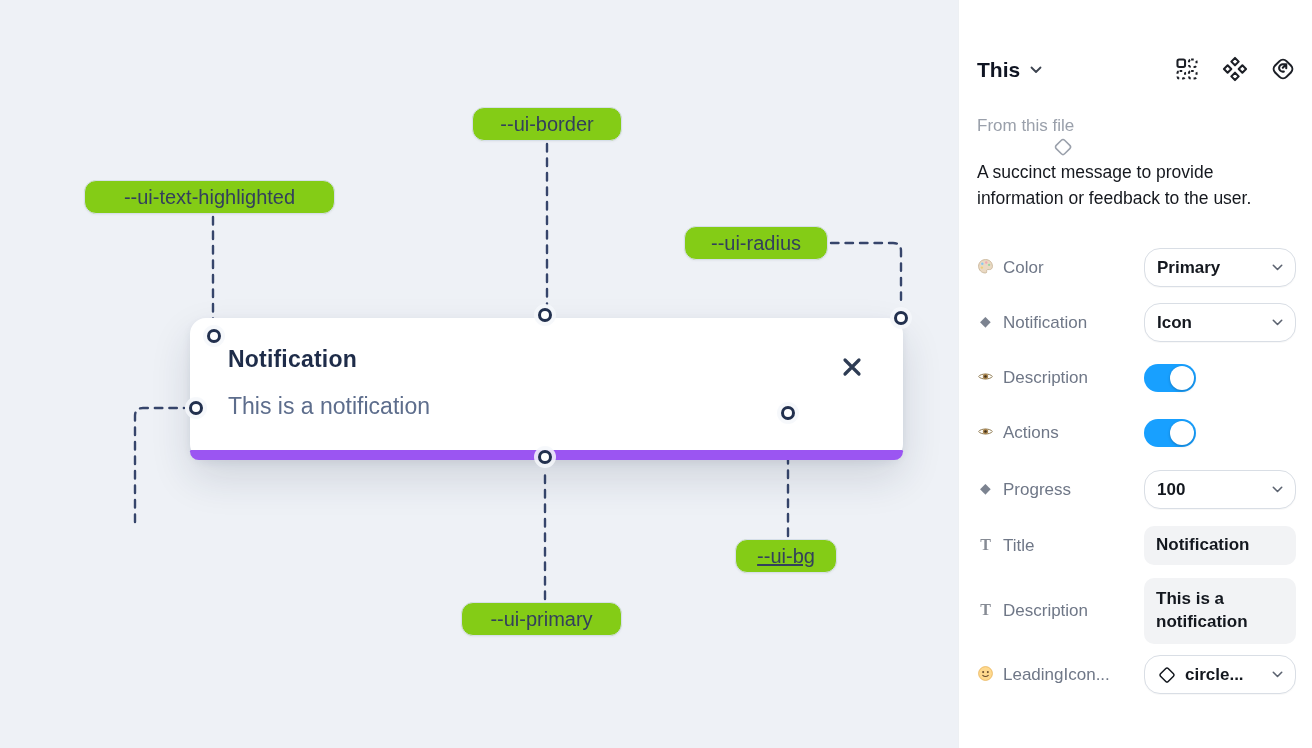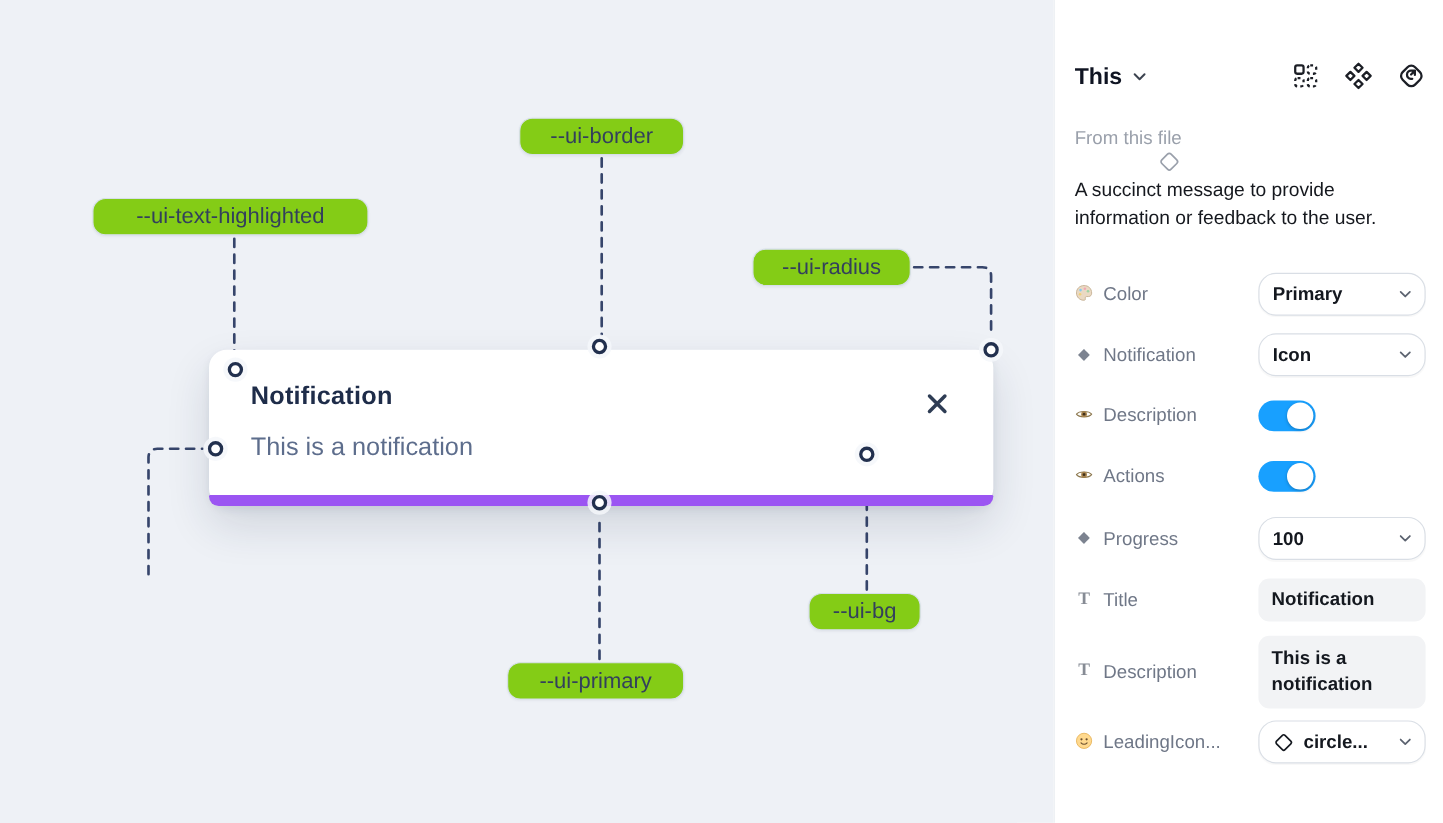--- a/index.html
+++ b/index.html
@@ -93,21 +93,21 @@
           <path d="M4 4 L18 18 M18 4 L4 18" stroke="#2e3c54" stroke-width="3.2" stroke-linecap="round"></path>
         </svg>
     </div>
     <div class="toast-bar" style="background:#9b55f2;"></div>
   </div>
 
   <div class="pill" style="left:472px; top:107px; width:150px;">--ui-border</div>
   <div class="pill" style="left:84px; top:180px; width:251px;">--ui-text-highlighted</div>
   <div class="pill" style="left:684px; top:226px; width:144px;">--ui-radius</div>
   <div class="pill" style="left:461px; top:602px; width:161px;">--ui-primary</div>
-  <div class="pill" style="left:735px; top:539px; width:102px;">--ui-bg</div>
+  <div class="pill" style="left:735px; top:539px; width:102px;text-decoration:underline;">--ui-bg</div>
 
   <div class="anchor" style="left:545px; top:315px;"></div>
   <div class="anchor" style="left:901px; top:318px;"></div>
   <div class="anchor" style="left:214px; top:336px;"></div>
   <div class="anchor" style="left:196px; top:408px;"></div>
   <div class="anchor" style="left:788px; top:413px;"></div>
   <div class="anchor" style="left:545px; top:457px;"></div>
 </div>
 
 <div class="panel">

